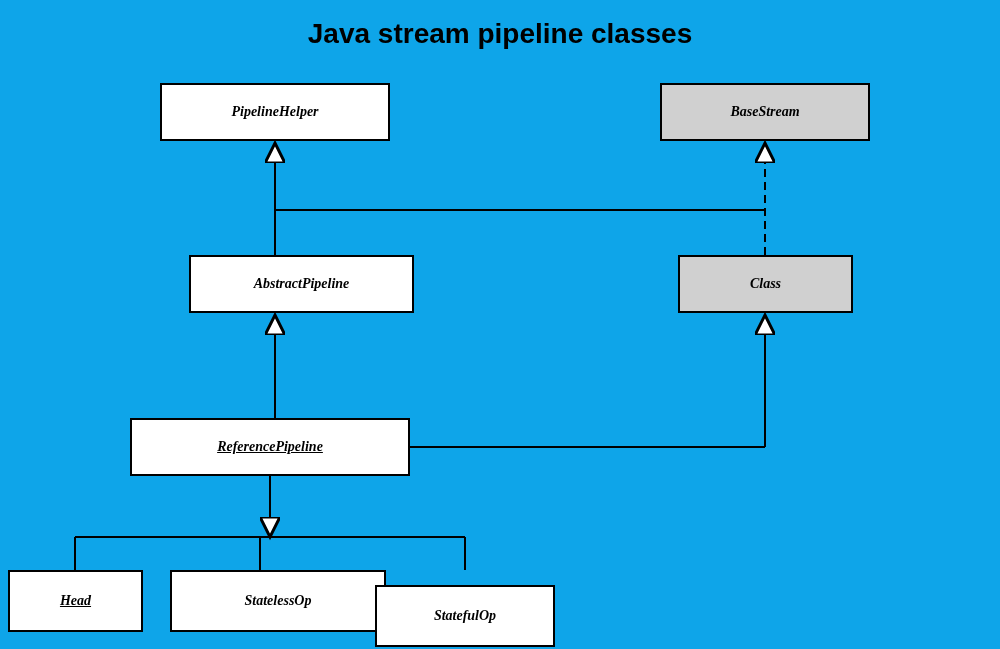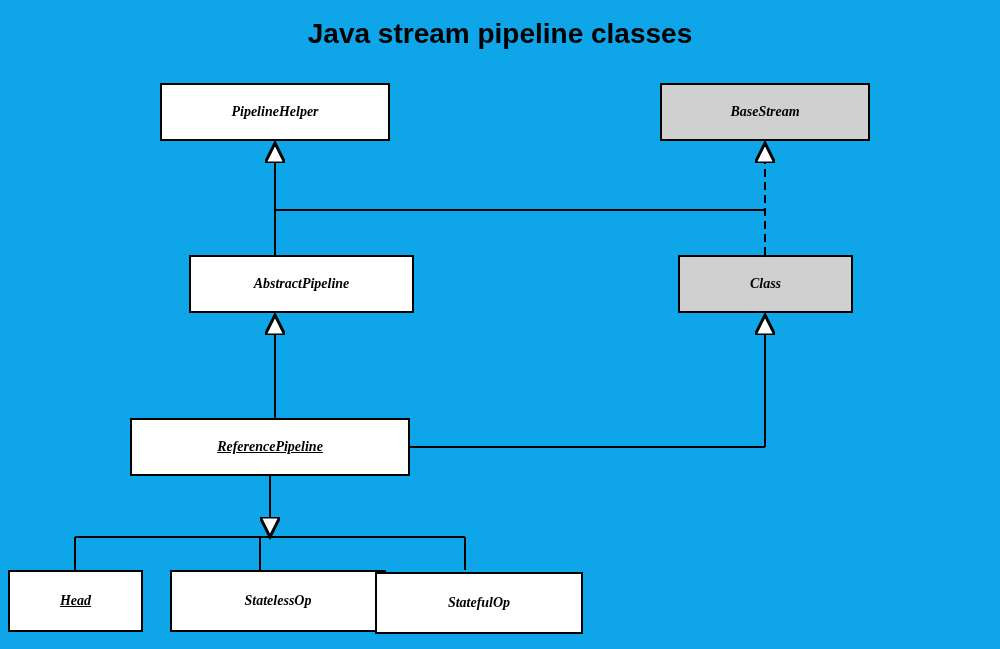--- a/index.html
+++ b/index.html
@@ -104,21 +104,21 @@
   </div>
 
   <div class="uml-box" style="left:8px; top:570px; width:135px; height:62px;text-decoration:underline;">
     <span>Head</span>
   </div>
 
   <div class="uml-box" style="left:170px; top:570px; width:216px; height:62px;font-style:italic;">
     <span>StatelessOp</span>
   </div>
 
-  <div class="uml-box" style="left:375px; top:572px; width:208px; height:62px;">
+  <div class="uml-box" style="left:375px; top:585px; width:180px; height:62px;">
     <span>StatefulOp</span>
   </div>
 
   <svg class="arrows">
     <defs>
 
       <marker id="inherit-arrow" markerWidth="12" markerHeight="10" refX="10" refY="5" orient="auto">
         <polygon points="0,0 10,5 0,10" fill="white" stroke="black" stroke-width="1.5"></polygon>
       </marker>
 

